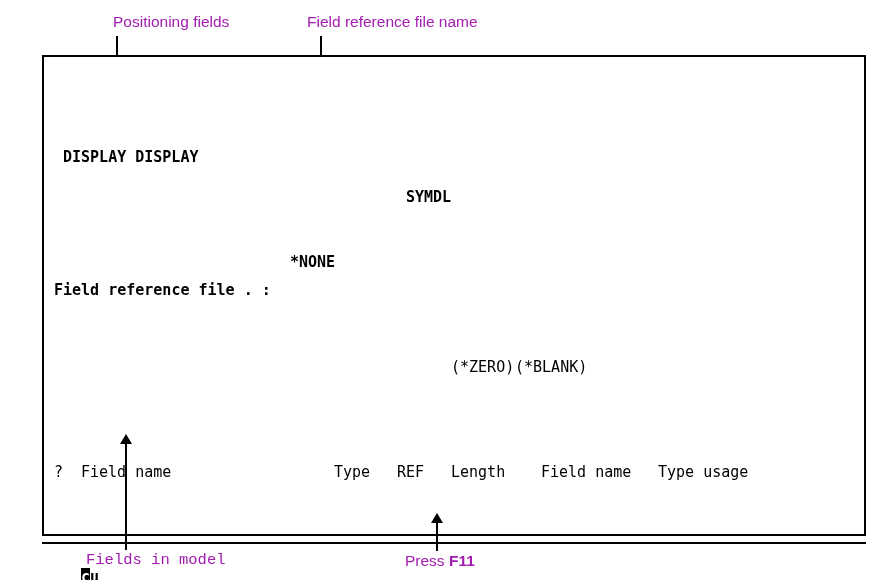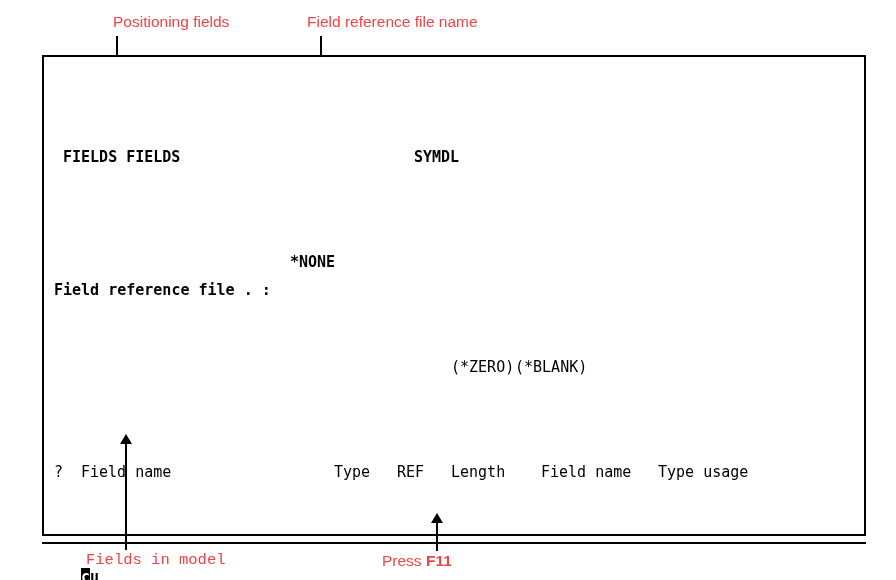--- a/index.html
+++ b/index.html
@@ -15,21 +15,21 @@
     font-family: "Liberation Sans", sans-serif;
     color: #000000;
     overflow: hidden;
   }
 
   
   .annot {
     position: absolute;
     font-family: "Liberation Sans", sans-serif;
     font-size: 15.5px;
-    color: #ef4444;
+    color: #a21caf;
     white-space: nowrap;
     line-height: 1;
   }
   .annot b { font-weight: bold; }
 
   
   .vline {
     position: absolute;
     width: 2px;
     background: #000000;
@@ -99,22 +99,22 @@
 <div class="arrow-down" style="left:111px; top:155px;"></div>
 
 <div class="vline" style="left:320px; top:36px; height:44px;"></div>
 <div class="arrow-down" style="left:315px; top:75px;"></div>
 
 <div id="terminal">
   <div class="screen">
 
     
     <div class="row">
-      <span class="c" style="left:9px;">FIELDS FIELDS</span>
-      <span class="c" style="left:360px;">SYMDL</span>
+      <span class="c" style="left:9px;">DISPLAY DISPLAY</span>
+      <span class="c" style="left:352px;margin-top:40px;">SYMDL</span>
     </div>
 
     
     <div class="row">
       <span class="c" style="left:0px;margin-top:28px;">Field reference file . :</span>
       <span class="c" style="left:236px;">*NONE</span>
     </div>
 
     
     <div class="row">
@@ -157,21 +157,21 @@
     
     
 
   </div>
 </div>
 
 <div class="hrule" style="left:42px; top:542px; width:824px;"></div>
 
 <div class="annot" style="left:86px; top:553px;font-family:Liberation Mono, monospace;">Fields in model</div>
 
-<div class="annot" style="left:382px; top:553px;">
+<div class="annot" style="left:405px; top:553px;">
   <span>Press </span><b>F11</b>
 </div>
 
 <div class="vline" style="left:125px; top:440px; height:110px;"></div>
 <div class="arrow-up" style="left:120px; top:434px;"></div>
 
 <div class="vline" style="left:436px; top:521px; height:30px;"></div>
 <div class="arrow-up" style="left:431px; top:513px;"></div>
 
 </body></html>

